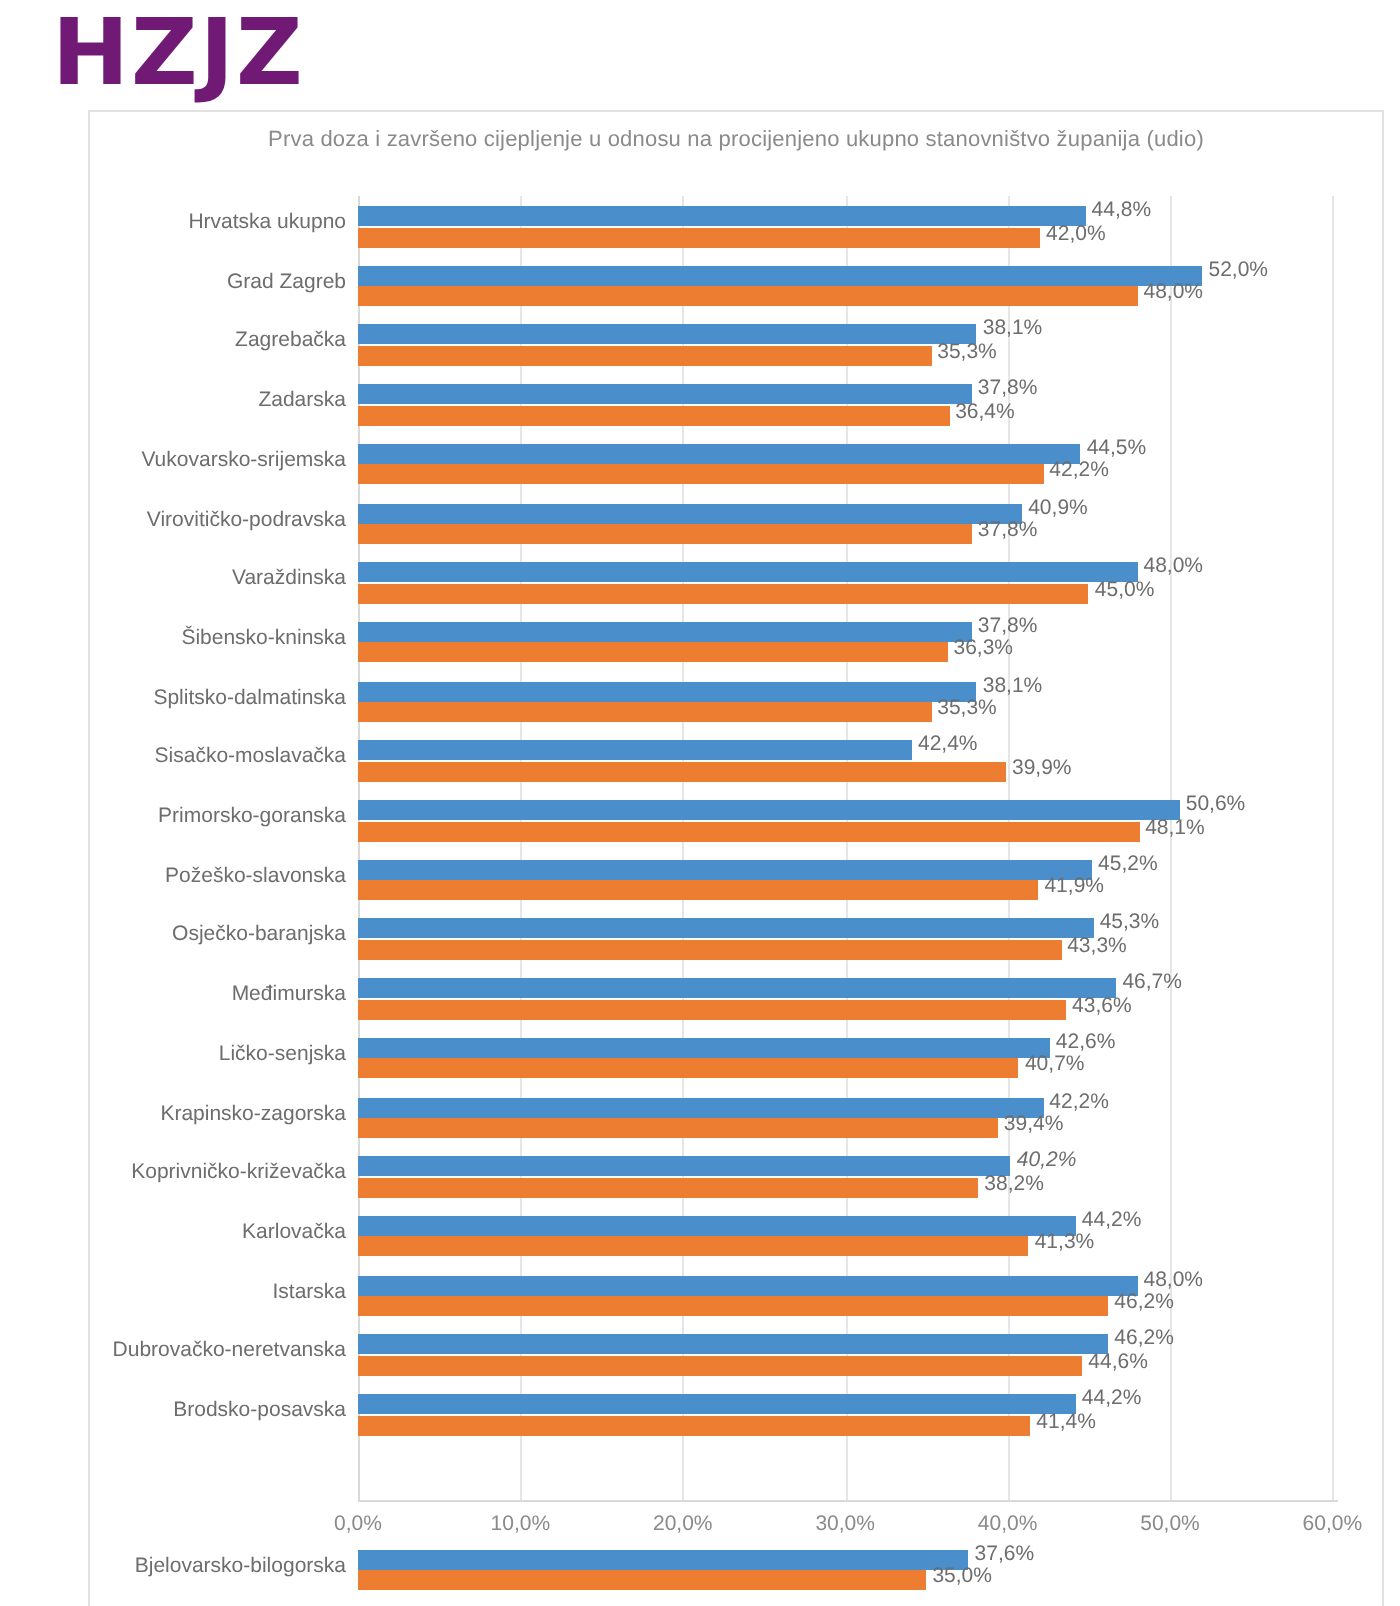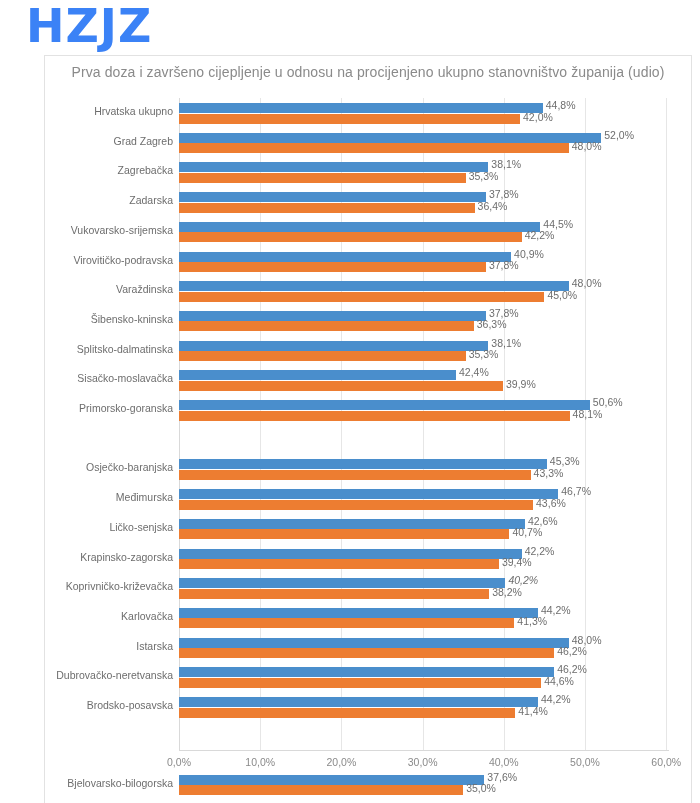--- a/index.html
+++ b/index.html
@@ -19,42 +19,42 @@
 
   
   #logo {
     position: absolute;
     left: 26px;
     top: 2px;
     font-family: "DejaVu Sans", sans-serif;
     font-weight: 700;
     font-size: 46px;
     letter-spacing: 1px;
-    color: #3b82f6;
+    color: #701a75;
     line-height: 48px;
     white-space: nowrap;
   }
 
   
   #chart-frame {
     position: absolute;
     left: 44px;
     top: 55px;
     width: 648px;
     height: 760px;
     border: 1px solid #e2e2e2;
     background: #ffffff;
   }
 
   #chart-title {
     position: absolute;
     left: 0; right: 0;
     top: 8px;
     text-align: center;
-    font-size: 14px;
+    font-size: 11px;
     color: #8a8a8a;
     letter-spacing: .1px;
     white-space: nowrap;
   }
 
   
   #plot {
     position: absolute;
     left: 0;
     top: 0;
@@ -294,20 +294,31 @@
           <div class="cat-label">Primorsko-goranska</div>
           <div class="bars">
             <div class="bar dose1" style="width: 410.872px; background: rgb(74, 142, 204);">
               <span class="bar-value">50,6%</span>
             </div>
             <div class="bar full" style="width: 390.572px; background: rgb(237, 125, 49);">
               <span class="bar-value">48,1%</span>
             </div>
           </div>
         </div>
+        <div class="row" style="top: 368.7px;">
+          <div class="cat-label">Požeško-slavonska</div>
+          <div class="bars">
+            <div class="bar dose1" style="width: 367.024px; background: rgb(74, 142, 204);">
+              <span class="bar-value">45,2%</span>
+            </div>
+            <div class="bar full" style="width: 340.228px; background: rgb(237, 125, 49);">
+              <span class="bar-value">41,9%</span>
+            </div>
+          </div>
+        </div>
         <div class="row" style="top: 398.4px;">
           <div class="cat-label">Osječko-baranjska</div>
           <div class="bars">
             <div class="bar dose1" style="width: 367.836px; background: rgb(74, 142, 204);">
               <span class="bar-value">45,3%</span>
             </div>
             <div class="bar full" style="width: 351.596px; background: rgb(237, 125, 49);">
               <span class="bar-value">43,3%</span>
             </div>
           </div>

